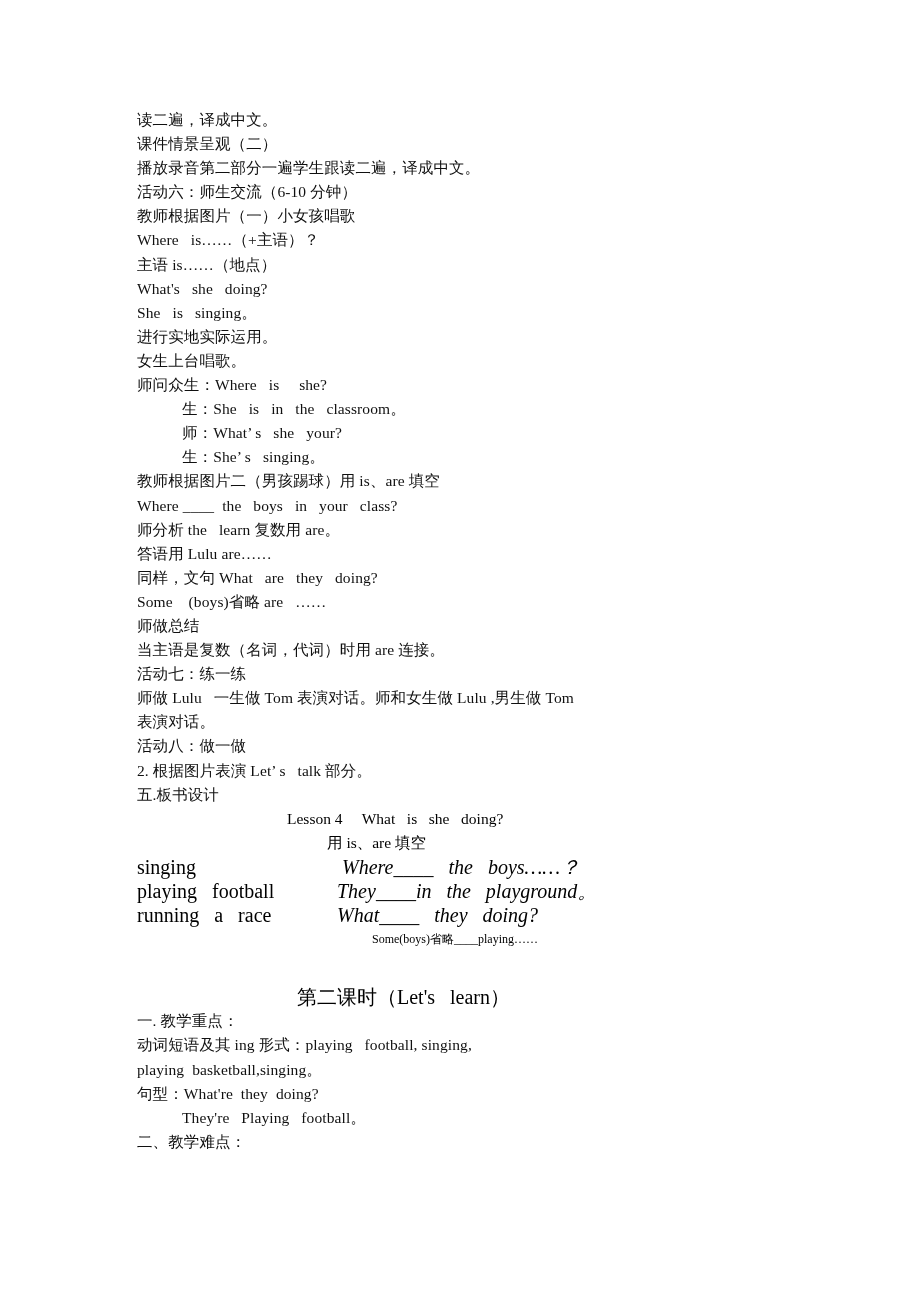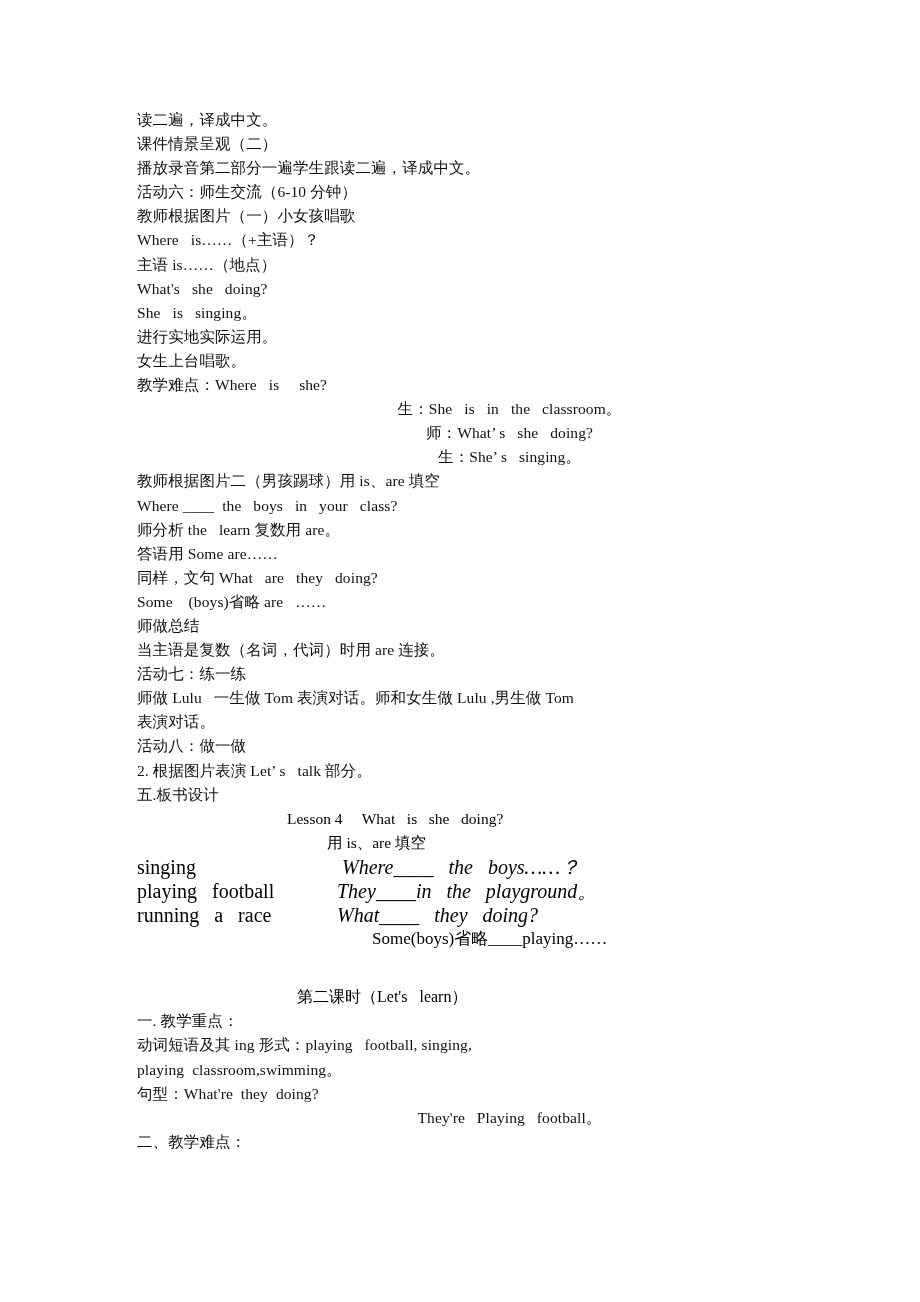--- a/index.html
+++ b/index.html
@@ -27,21 +27,21 @@
   }
   .line {
     font-size: 15.5px;
     line-height: 24.1px;
     white-space: pre;
     letter-spacing: 0.1px;
     color: #101010;
   }
   
   .ind-0  { padding-left: 0; }
-  .ind-1  { padding-left: 45px; text-align: center; }
+  .ind-1  { padding-left: 45px; }
   .gap-block { height: 34px; }
 
   
   .board-title {
     font-size: 15.5px;
     line-height: 24.1px;
     white-space: pre;
     padding-left: 150px;
   }
   .board-sub {
@@ -60,26 +60,26 @@
   .board-col-left {
     width: 200px;
     flex: 0 0 200px;
   }
   .board-col-right {
     flex: 1 1 auto;
     font-style: italic;
   }
   .board-last {
     padding-left: 235px;
-    font-size: 17px;
+    font-size: 12px;
     line-height: 24.1px;
     white-space: pre;
   }
   .section-title-centered {
-    font-size: 16px;
+    font-size: 20px;
     line-height: 24.1px;
     white-space: pre;
     padding-left: 160px;
   }
 </style>
 </head>
 <body>
 
 <div id="page">
   <div id="doc-body">
@@ -89,28 +89,28 @@
       <div class="line ind-0">课件情景呈观（二）</div>
       <div class="line ind-0">播放录音第二部分一遍学生跟读二遍，译成中文。</div>
       <div class="line ind-0">活动六：师生交流（6-10 分钟）</div>
       <div class="line ind-0">教师根据图片（一）小女孩唱歌</div>
       <div class="line ind-0">Where   is……（+主语）？</div>
       <div class="line ind-0">主语 is……（地点）</div>
       <div class="line ind-0">What's   she   doing?</div>
       <div class="line ind-0">She   is   singing。</div>
       <div class="line ind-0">进行实地实际运用。</div>
       <div class="line ind-0">女生上台唱歌。</div>
-      <div class="line ind-0">教学难点：Where   is     she?</div>
+      <div class="line ind-0">师问众生：Where   is     she?</div>
       <div class="line ind-1">生：She   is   in   the   classroom。</div>
-      <div class="line ind-1">师：What’ s   she   doing?</div>
+      <div class="line ind-1">师：What’ s   she   your?</div>
       <div class="line ind-1">生：She’ s   singing。</div>
       <div class="line ind-0">教师根据图片二（男孩踢球）用 is、are 填空</div>
       <div class="line ind-0">Where ____  the   boys   in   your   class?</div>
       <div class="line ind-0">师分析 the   learn 复数用 are。</div>
-      <div class="line ind-0">答语用 Some are……</div>
+      <div class="line ind-0">答语用 Lulu are……</div>
       <div class="line ind-0">同样，文句 What   are   they   doing?</div>
       <div class="line ind-0">Some    (boys)省略 are   ……</div>
       <div class="line ind-0">师做总结</div>
       <div class="line ind-0">当主语是复数（名词，代词）时用 are 连接。</div>
       <div class="line ind-0">活动七：练一练</div>
       <div class="line ind-0">师做 Lulu   一生做 Tom 表演对话。师和女生做 Lulu ,男生做 Tom</div>
       <div class="line ind-0">表演对话。</div>
       <div class="line ind-0">活动八：做一做</div>
       <div class="line ind-0">2. 根据图片表演 Let’ s   talk 部分。</div>
       <div class="line ind-0">五.板书设计</div>
@@ -135,20 +135,20 @@
 
       <div class="board-last">Some(boys)省略____playing……</div>
     </div>
 
     <div class="gap-block"></div>
 
     <div>
       <div class="section-title-centered">第二课时（Let's   learn）</div>
       <div class="line ind-0">一. 教学重点：</div>
       <div class="line ind-0">动词短语及其 ing 形式：playing   football, singing,</div>
-      <div class="line ind-0">playing  classroom,swimming。</div>
+      <div class="line ind-0">playing  basketball,singing。</div>
       <div class="line ind-0">句型：What're  they  doing?</div>
       <div class="line ind-1">They're   Playing   football。</div>
       <div class="line ind-0">二、教学难点：</div>
     </div>
 
   </div>
 </div>
 
 </body></html>

